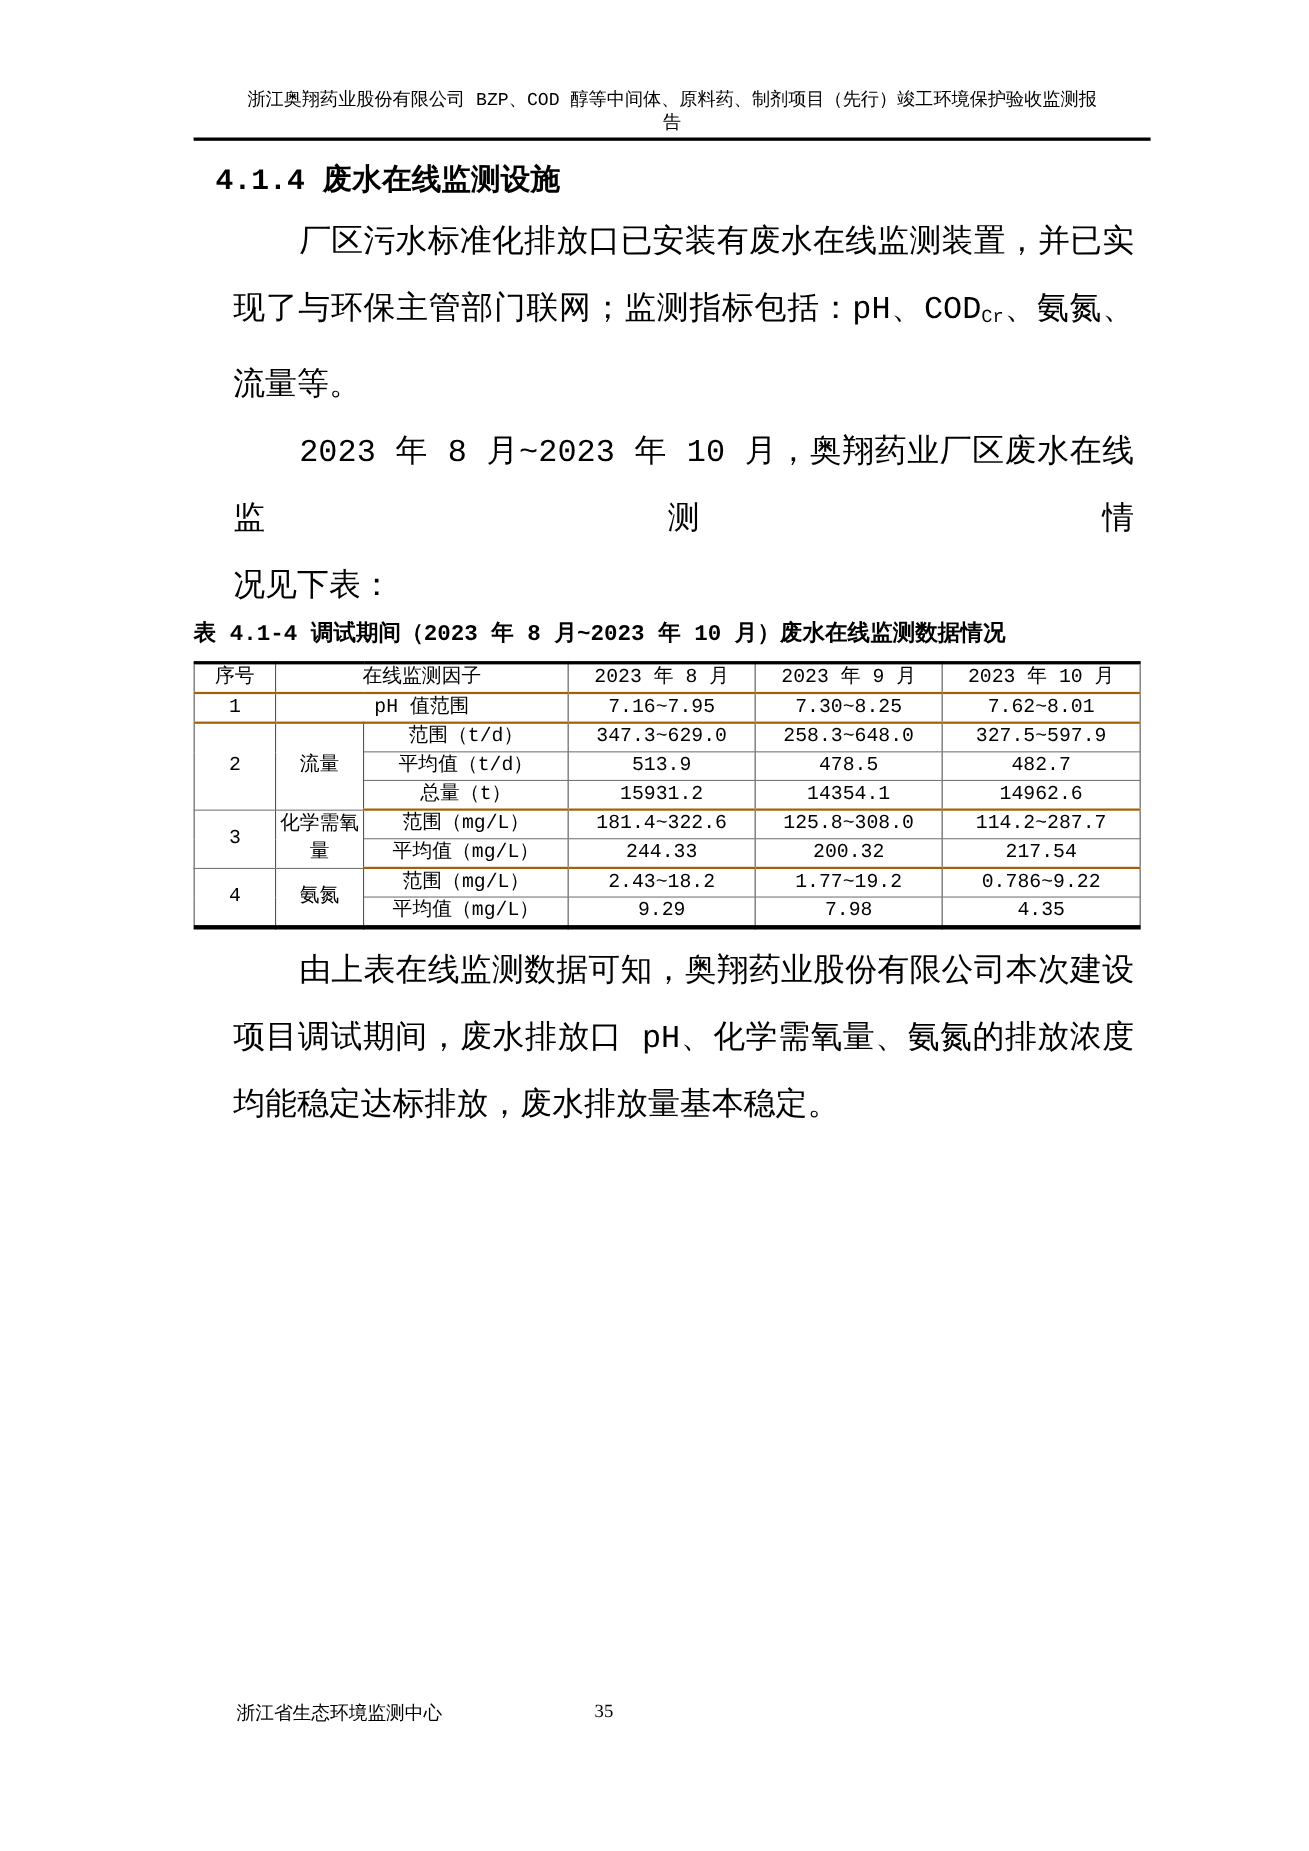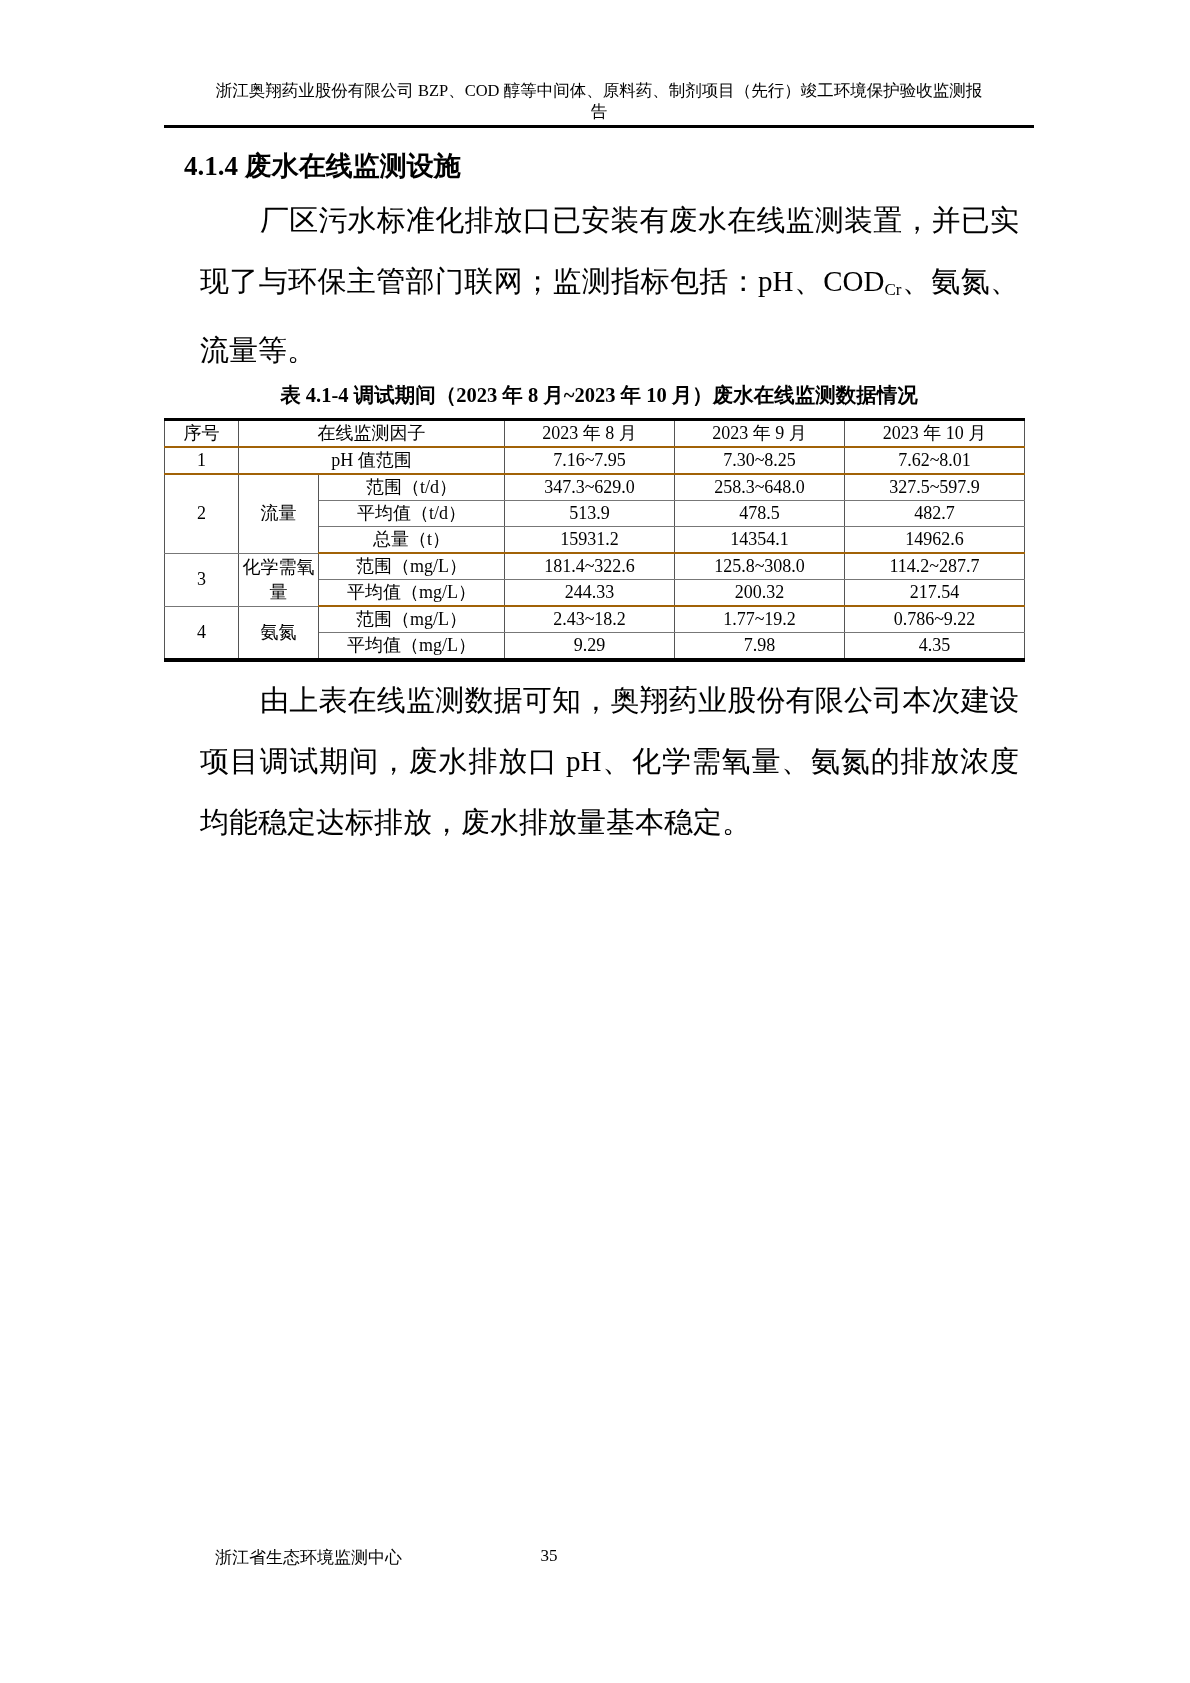--- a/index.html
+++ b/index.html
@@ -1,36 +1,36 @@
 <!DOCTYPE html>
 <html><head>
 <meta charset="utf-8">
 <style>
   * { margin:0; padding:0; box-sizing:border-box; }
   html,body { background:#fff; }
   body {
     width:1190px; height:1683px; position:relative; overflow:hidden;
     font-family:"Liberation Serif","DejaVu Serif",serif; color:#000;
   }
-  .content { position:absolute; left:164px; top:0; width:870px; }
+  .content { position:absolute; left:176px; top:0; width:870px;font-family:Liberation Mono, monospace; }
 
   .running-head { margin-top:80px; text-align:center; font-size:16.5px; line-height:21px; }
   .head-rule { border:none; border-top:3px solid #000; margin-top:3px; }
 
   .section-heading { margin-top:22px; margin-left:20px; font-size:27px; line-height:32px; font-weight:bold; }
 
   .para { margin-left:36px; margin-right:15px; font-size:29px; }
   .para .line { line-height:61px; text-align:justify; text-align-last:justify; }
   .para .line.last { text-align-last:left; }
   .para .line.indent { text-indent:60px; }
   .p1 { margin-top:8px; }
   .p3 { margin-top:8px; }
   sub.cr { font-size:17px; vertical-align:-4px; }
 
-  .table-caption { margin:1px 0 10px 0; text-align:center; font-size:20.5px; line-height:26px; font-weight:bold; }
+  .table-caption { margin:1px 0 10px 0; font-size:20.5px; line-height:26px; font-weight:bold; }
 
   table.mon { width:860px; border-collapse:collapse; table-layout:fixed;
     border-top:3px solid #000; border-bottom:4px solid #000;
     font-size:18px; }
   table.mon td { border-left:1px solid #555; border-right:1px solid #555;
     border-bottom:1px solid #777; text-align:center; vertical-align:middle;
     line-height:25px; padding:0 2px; }
   table.mon tr.group-end td, table.mon tr.head-row td { border-bottom:2px solid #a16207;margin-top:48px; }
   col.c-no { width:74px; } col.c-cat { width:80px; } col.c-par { width:186px; }
   col.c-m1 { width:170px; } col.c-m2 { width:170px; } col.c-m3 { width:180px; }
@@ -50,20 +50,24 @@
   <hr class="head-rule">
 
   <div class="section-heading">4.1.4 废水在线监测设施</div>
 
   <div class="para p1">
     <div class="line indent">厂区污水标准化排放口已安装有废水在线监测装置，并已实</div>
     <div class="line"><span>现了与环保主管部门联网；监测指标包括：pH、COD</span><sub class="cr">Cr</sub><span>、氨氮、</span></div>
     <div class="line last">流量等。</div>
   </div>
 
+  <div class="para p2">
+    <div class="line indent">2023 年 8 月~2023 年 10 月，奥翔药业厂区废水在线监测情</div>
+    <div class="line last">况见下表：</div>
+  </div>
 
   <div class="table-caption">表 4.1-4 调试期间（2023 年 8 月~2023 年 10 月）废水在线监测数据情况</div>
 
   <table class="mon">
     <colgroup>
       <col class="c-no">
         <col class="c-cat">
         <col class="c-par">
       <col class="c-m1">
         <col class="c-m2">

